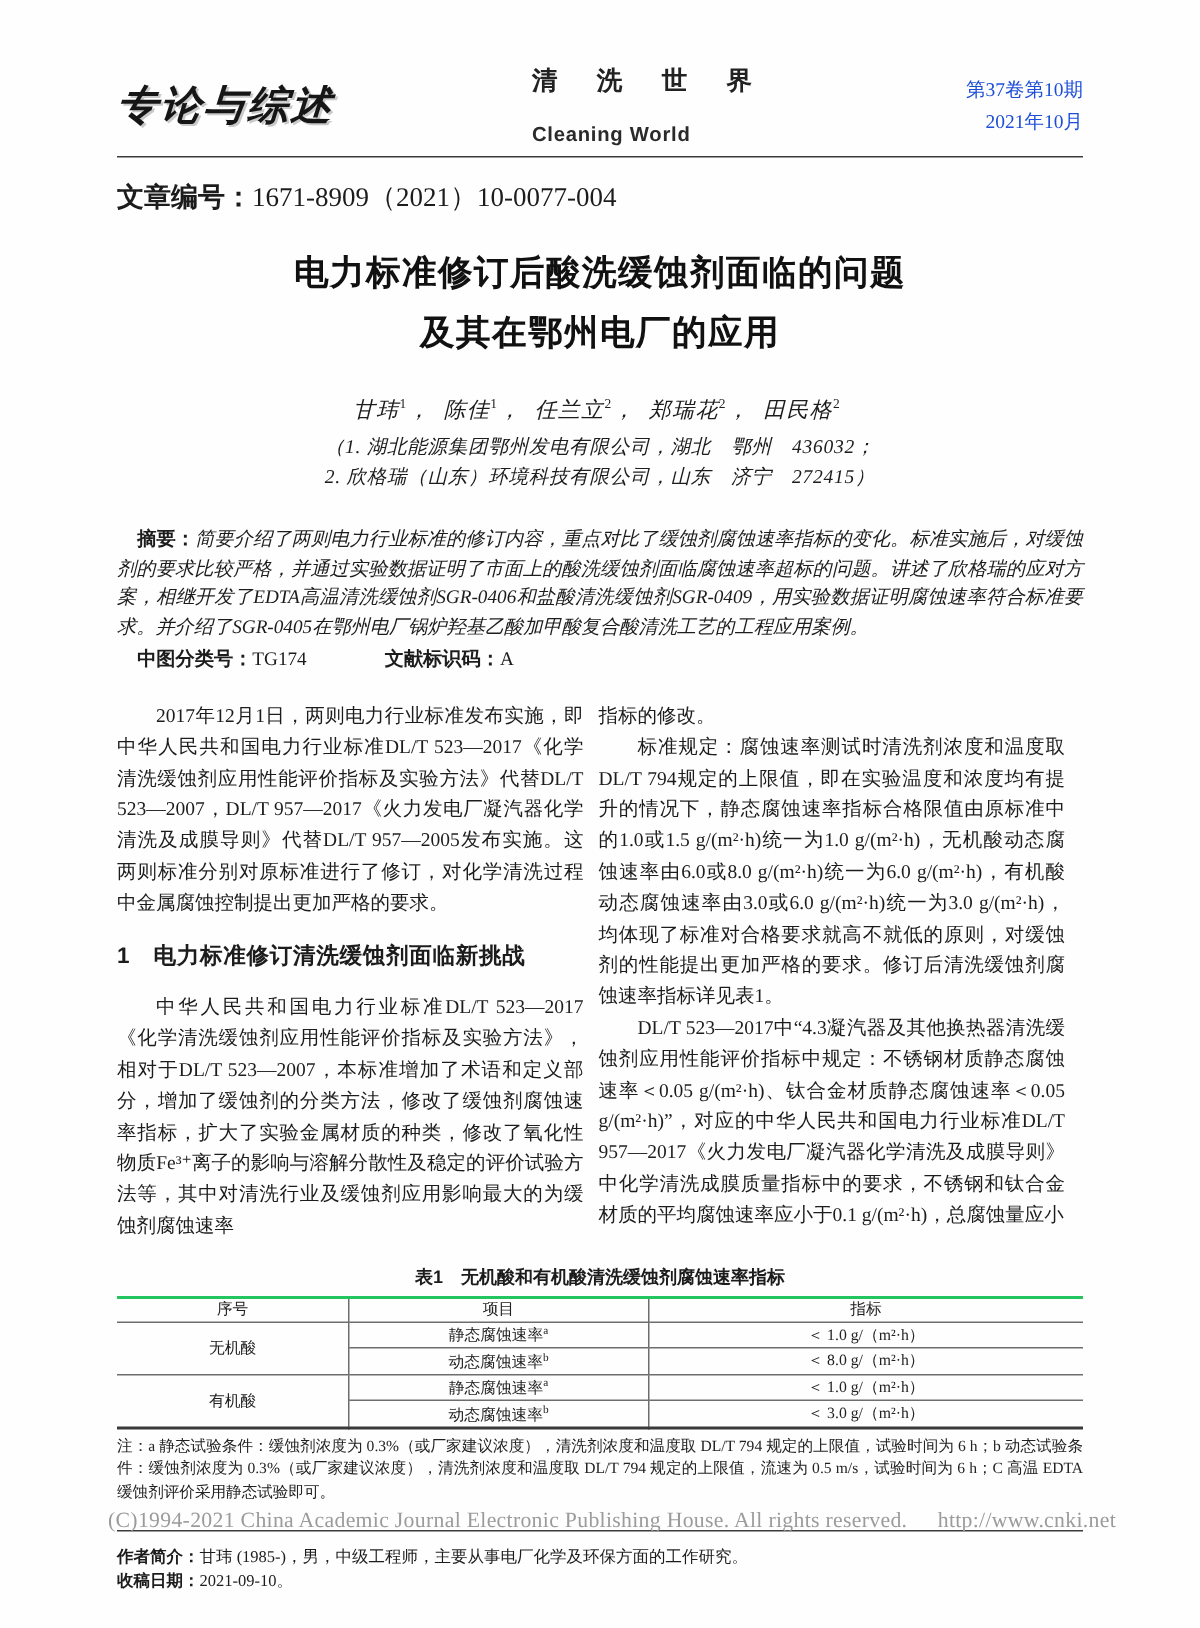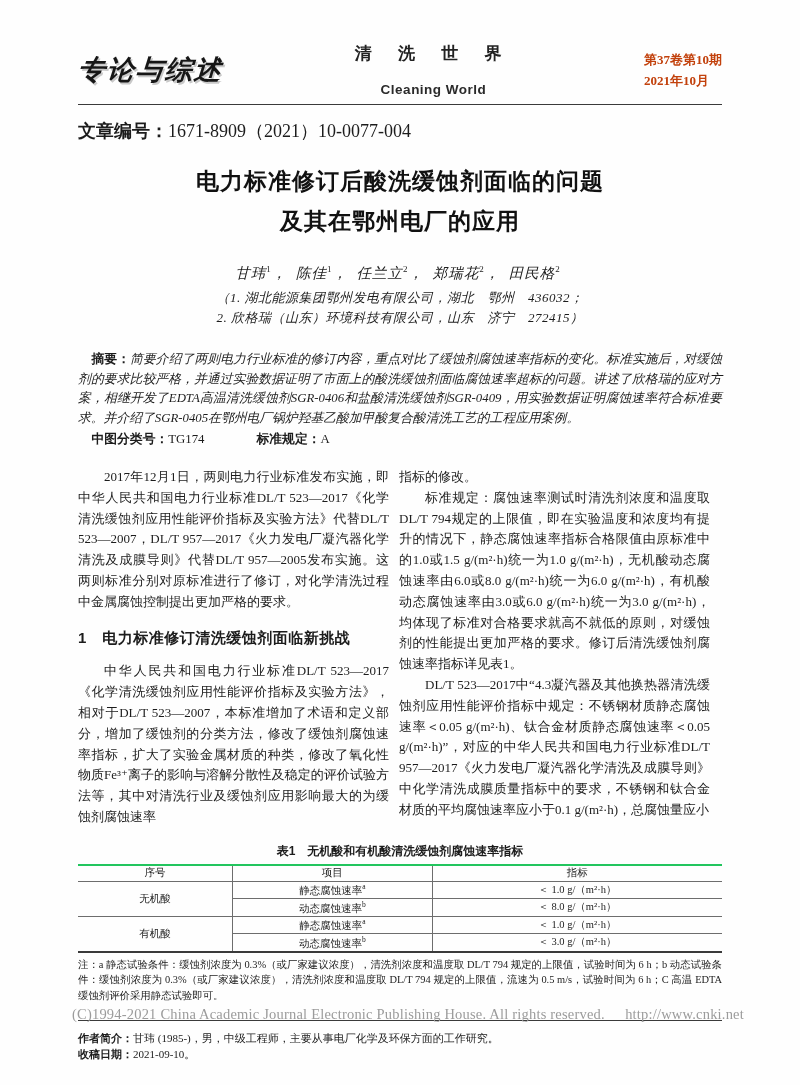--- a/index.html
+++ b/index.html
@@ -12,24 +12,24 @@
   .content { padding:0 78px; }
 
   
   .header { margin-top:42px; display:flex; justify-content:space-between; align-items:center; }
   .col-tag {
     font-family:"Liberation Serif","DejaVu Serif",serif;
     font-size:27px; font-weight:bold; font-style:italic;
     transform:skewX(-4deg); letter-spacing:2px; color:#161616;
     text-shadow:1.5px 1.5px 0 #c9c9c9;
   }
-  .journal { text-align:center; }
+  .journal { }
   .journal-cn { font-size:17px; letter-spacing:11px; font-weight:bold; color:#222; }
   .journal-en { font-family:"Liberation Sans","DejaVu Sans",sans-serif; font-size:13.5px; font-weight:bold; color:#2a2a2a; margin-top:17px; letter-spacing:0.5px; }
-  .issue-box { text-align:left; font-size:13px; line-height:21px; color:#c2410c;font-weight:bold; }
+  .issue-box { text-align:right; font-size:13px; line-height:21px; color:#1d4ed8; }
   .header-rule { margin-top:7px; border-top:1.6px solid #3a3a3a; }
 
   
   .article-no { margin-top:14px; font-size:18px; }
   .lab { font-family:"Liberation Sans","DejaVu Sans",sans-serif; font-weight:bold; font-style:normal; }
 
   .title { margin-top:18px; text-align:center; font-family:"Liberation Sans","DejaVu Sans",sans-serif;
            font-weight:bold; font-size:23px; line-height:40px; letter-spacing:1px; color:#111; }
 
   .authors { margin-top:23px; text-align:center; font-size:14.5px; font-style:italic; letter-spacing:1px; }
@@ -109,21 +109,21 @@
       <span><span>田民格</span><sup>2</sup><span class="author-sep"></span></span>
     </div>
     <div class="affils">
       <div>（1. 湖北能源集团鄂州发电有限公司，湖北　鄂州　436032；</div>
       <div>2. 欣格瑞（山东）环境科技有限公司，山东　济宁　272415）</div>
     </div>
 
     <p class="abstract"><span class="lab">摘要：</span><span class="kai">简要介绍了两则电力行业标准的修订内容，重点对比了缓蚀剂腐蚀速率指标的变化。标准实施后，对缓蚀剂的要求比较严格，并通过实验数据证明了市面上的酸洗缓蚀剂面临腐蚀速率超标的问题。讲述了欣格瑞的应对方案，相继开发了EDTA高温清洗缓蚀剂SGR-0406和盐酸清洗缓蚀剂SGR-0409，用实验数据证明腐蚀速率符合标准要求。并介绍了SGR-0405在鄂州电厂锅炉羟基乙酸加甲酸复合酸清洗工艺的工程应用案例。</span></p>
 
 
-    <p class="cls-line"><span class="lab">中图分类号：</span><span>TG174</span><span class="cls-gap"></span><span class="lab">标准规定：</span><span>A</span></p>
+    <p class="cls-line"><span class="lab">中图分类号：</span><span>TG174</span><span class="cls-gap"></span><span class="lab">文献标识码：</span><span>A</span></p>
 
     <div class="body-cols">
       <div class="bcol">
         <p>2017年12月1日，两则电力行业标准发布实施，即中华人民共和国电力行业标准DL/T 523—2017《化学清洗缓蚀剂应用性能评价指标及实验方法》代替DL/T 523—2007，DL/T 957—2017《火力发电厂凝汽器化学清洗及成膜导则》代替DL/T 957—2005发布实施。这两则标准分别对原标准进行了修订，对化学清洗过程中金属腐蚀控制提出更加严格的要求。</p>
         <h2 class="sec-head">1　电力标准修订清洗缓蚀剂面临新挑战</h2>
         <p>中华人民共和国电力行业标准DL/T 523—2017《化学清洗缓蚀剂应用性能评价指标及实验方法》，相对于DL/T 523—2007，本标准增加了术语和定义部分，增加了缓蚀剂的分类方法，修改了缓蚀剂腐蚀速率指标，扩大了实验金属材质的种类，修改了氧化性物质Fe³⁺离子的影响与溶解分散性及稳定的评价试验方法等，其中对清洗行业及缓蚀剂应用影响最大的为缓蚀剂腐蚀速率</p>
       </div>
       <div class="bcol">
         <p class="noind">指标的修改。</p>
         <p>标准规定：腐蚀速率测试时清洗剂浓度和温度取DL/T 794规定的上限值，即在实验温度和浓度均有提升的情况下，静态腐蚀速率指标合格限值由原标准中的1.0或1.5 g/(m²·h)统一为1.0 g/(m²·h)，无机酸动态腐蚀速率由6.0或8.0 g/(m²·h)统一为6.0 g/(m²·h)，有机酸动态腐蚀速率由3.0或6.0 g/(m²·h)统一为3.0 g/(m²·h)，均体现了标准对合格要求就高不就低的原则，对缓蚀剂的性能提出更加严格的要求。修订后清洗缓蚀剂腐蚀速率指标详见表1。</p>

